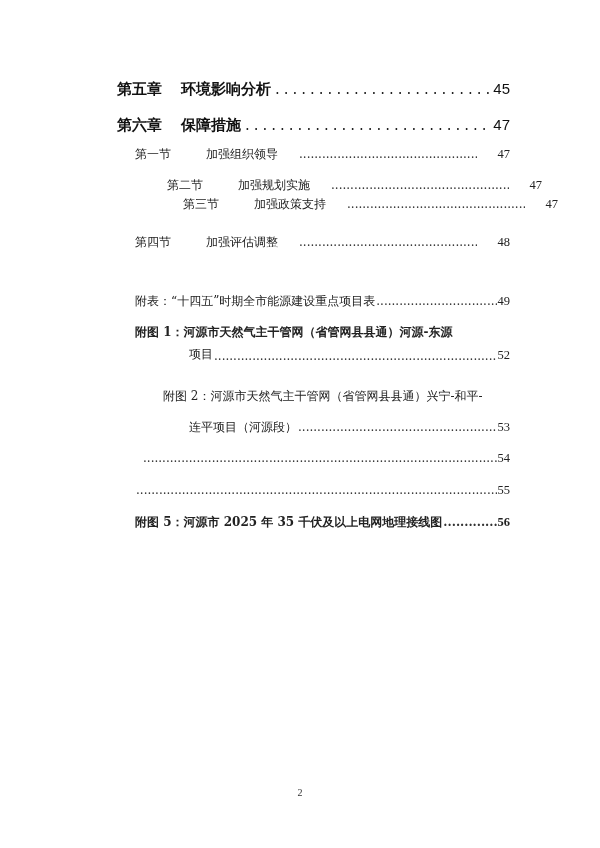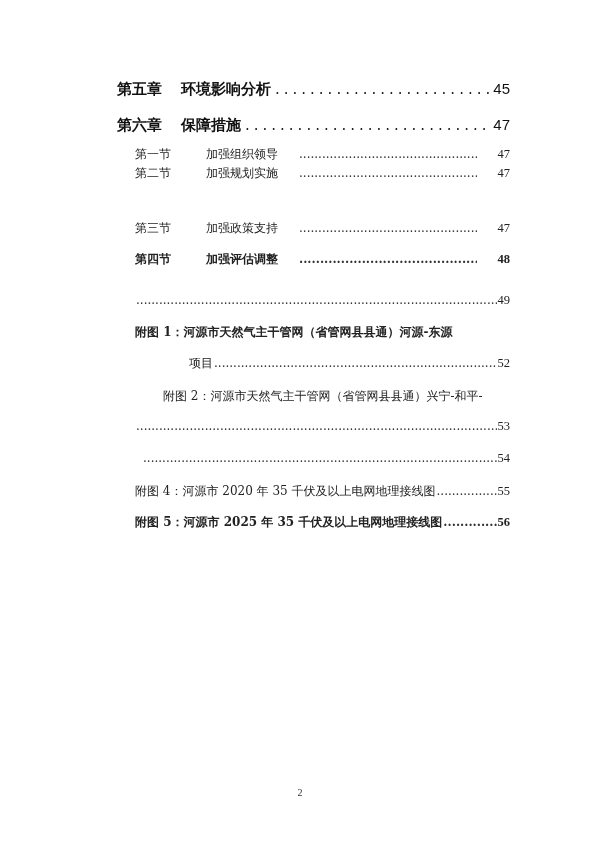--- a/index.html
+++ b/index.html
@@ -35,68 +35,69 @@
     <span class="leader">................................................................................................................</span>
     <span class="pg">47</span>
   </div>
 
   <div class="row sec" style="top:146px;">
     <span class="num">第一节</span>
     <span>加强组织领导</span>
     <span class="leader-s">................................................................................................................</span>
     <span class="pg-s">47</span>
   </div>
-  <div class="row sec" style="top:165px;">
+  <div class="row sec" style="top:177px;margin-left:32px;">
     <span class="num">第二节</span>
     <span>加强规划实施</span>
     <span class="leader-s">................................................................................................................</span>
     <span class="pg-s">47</span>
   </div>
-  <div class="row sec" style="top:220px;">
+  <div class="row sec" style="top:196px;margin-left:48px;">
     <span class="num">第三节</span>
     <span>加强政策支持</span>
     <span class="leader-s">................................................................................................................</span>
     <span class="pg-s">47</span>
   </div>
-  <div class="row sec" style="top:251px;font-weight:bold;">
+  <div class="row sec" style="top:234px;">
     <span class="num">第四节</span>
     <span>加强评估调整</span>
     <span class="leader-s">................................................................................................................</span>
     <span class="pg-s">48</span>
   </div>
 
   <div class="row app" style="top:293px;">
+    <span>附表：“十四五”时期全市能源建设重点项目表</span>
     <span class="leader-s">................................................................................................................</span>
     <span class="pg-s">49</span>
   </div>
 
   <div class="row app" style="top:324px;font-weight:bold;">
     <span>附图 1：河源市天然气主干管网（省管网县县通）河源-东源</span>
   </div>
-  <div class="row app" style="top:355px;">
+  <div class="row app" style="top:346px;align-items:flex-end;">
     <span class="cont">项目</span>
     <span class="leader-s">................................................................................................................</span>
     <span class="pg-s">52</span>
   </div>
 
   <div class="row app" style="top:388px;padding-left:28px;">
     <span>附图 2：河源市天然气主干管网（省管网县县通）兴宁-和平-</span>
   </div>
   <div class="row app" style="top:419px;">
+    <span class="cont">连平项目（河源段）</span>
     <span class="leader-s">................................................................................................................</span>
     <span class="pg-s">53</span>
   </div>
 
   <div class="row app" style="top:451px;">
     <span class="leader-s" style="margin-left:8px;">................................................................................................................</span>
     <span class="pg-s">54</span>
   </div>
 
   <div class="row app" style="top:483px;">
-    <span>附图 4：河源市 2020 年 35 千伏及以上电网地理接线图</span>
     <span class="leader-s">................................................................................................................</span>
     <span class="pg-s">55</span>
   </div>
 
   <div class="row app" style="top:514px;font-weight:bold;">
     <span>附图 5：河源市 2025 年 35 千伏及以上电网地理接线图</span>
     <span class="leader-s">................................................................................................................</span>
     <span class="pg-s">56</span>
   </div>
 

